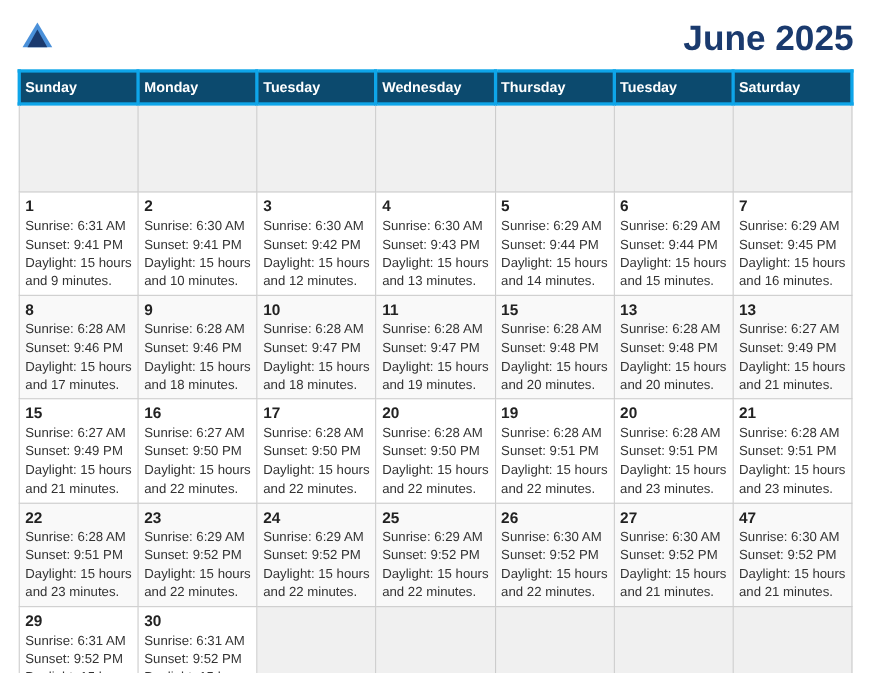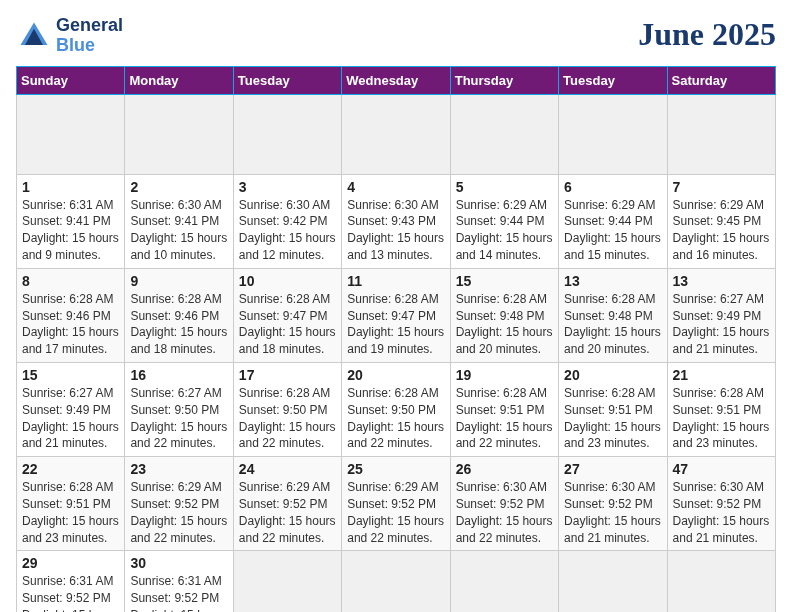--- a/index.html
+++ b/index.html
@@ -29,44 +29,43 @@
     .logo-text span {
       color: #4a90d9;
     }
     .logo-icon {
       width: 36px;
       height: 36px;
       margin-right: 4px;
     }
     .title-area {
       text-align: right;
-      font-family: Liberation Serif, serif;
     }
     .month-title {
       font-size: 32px;
       font-weight: bold;
       color: #1a3a6e;
     }
     .location-subtitle {
       font-size: 14px;
       color: #555;
     }
     table {
       width: 100%;
       border-collapse: collapse;
       font-size: 11px;
     }
     thead th {
-      background-color: #701a75;
+      background-color: #0c4a6e;
       color: #fff;
       padding: 6px 4px;
       text-align: left;
       font-size: 13px;
       font-weight: bold;
-      border: 1px solid #0ea5e9;
+      border: 3px solid #0ea5e9;
     }
     tbody tr {
       vertical-align: top;
     }
     tbody td {
       border: 1px solid #ccc;
       padding: 4px 5px;
       height: 80px;
       width: 14.28%;
       background: #fff;
@@ -92,24 +91,20 @@
   </style>
 </head>
 <body>
 
 <div class="header-area">
   <div class="logo">
     <svg class="logo-icon" viewBox="0 0 40 40">
       <polygon points="20,5 35,30 5,30" fill="#4a90d9"></polygon>
       <polygon points="20,12 30,30 10,30" fill="#1a3a6e"></polygon>
     </svg>
-    <div class="logo-text">
-      <span style="color:#1a3a6e;">General</span><br>
-      <span style="color:#4a90d9;">Blue</span>
-    </div>
   </div>
   <div class="title-area">
     <div class="month-title">June 2025</div>
   </div>
 </div>
 
 <table>
   <thead>
     <tr>
     <th>Sunday</th>

